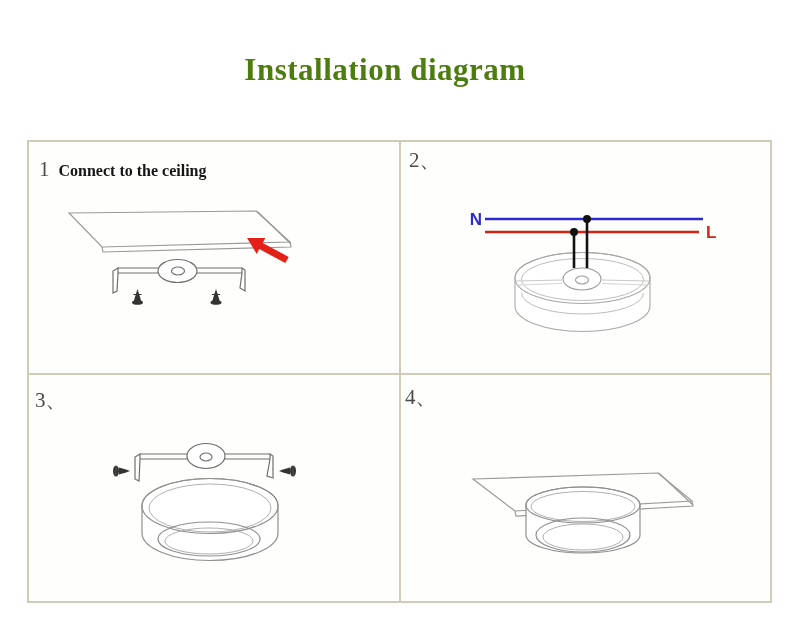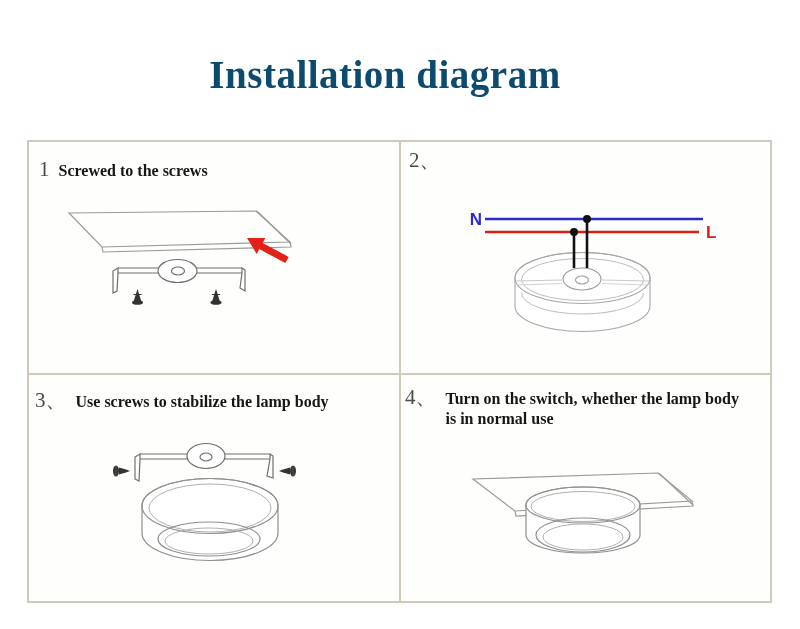--- a/index.html
+++ b/index.html
@@ -5,21 +5,21 @@
   html,body{margin:0;padding:0;}
   body{
     width:800px;height:629px;background:#ffffff;position:relative;
     font-family:"Liberation Serif","DejaVu Serif",serif;
     overflow:hidden;
   }
   .title-wrap{
     position:absolute;left:0;top:52px;width:770px;text-align:center;
   }
   .title{
-    font-size:39px;font-weight:700;color:#0c4a6e;letter-spacing:0.5px;
+    font-size:31px;font-weight:700;color:#4d7c0f;letter-spacing:0.5px;
   }
   .grid{
     position:absolute;left:27px;top:140px;width:745px;height:463px;
     border:2px solid #cfcbb8;box-sizing:border-box;
     display:grid;grid-template-columns:372px 1fr;grid-template-rows:233px 1fr;
     background:#fefefd;
   }
   .cell{position:relative;box-sizing:border-box;overflow:hidden;}
   .cell.c1{border-right:2px solid #cfcbb8;border-bottom:2px solid #cfcbb8;}
   .cell.c2{border-bottom:2px solid #cfcbb8;}
@@ -46,21 +46,21 @@
 
 <div class="title-wrap">
   <span class="title">Installation diagram</span>
 </div>
 
 <div class="grid">
 
   <div class="cell c1">
     <div class="step-header">
       <span class="step-num">1</span>
-      <span class="step-label">Screwed to the screws</span>
+      <span class="step-label">Connect to the ceiling</span>
     </div>
     <svg class="diagram" width="370" height="229" viewBox="0 0 370 229">
 
       <g stroke="#9a9a9a" stroke-width="1.2" fill="none">
         <polygon points="40,71 227,69 261,100 73,105"></polygon>
         <path d="M73,105 L74,110 L262,105 L261,100"></path>
         <path d="M227,69 L230,71 L262,102"></path>
       </g>
 
       <path d="M218,96 L236.3,96.1 L233.7,100.9 L259.7,114.9 L256.3,121.1 L230.3,107.1 L227.7,111.9 Z" fill="#e32119"></path>
@@ -115,21 +115,20 @@
         <circle cx="186" cy="77" r="4" fill="#111111"></circle>
       </g>
       <text x="81" y="83" text-anchor="end" font-family="Liberation Sans, sans-serif" font-size="17" font-weight="bold" fill="#2b2bd0">N</text>
       <text x="305" y="96" text-anchor="start" font-family="Liberation Sans, sans-serif" font-size="17" font-weight="bold" fill="#d42015">L</text>
     </svg>
   </div>
 
   <div class="cell c3">
     <div class="step-header">
       <span class="step-num">3、</span>
-      <span class="step-label">Use screws to stabilize the lamp body</span>
     </div>
     <svg class="diagram" width="370" height="226" viewBox="0 0 370 226">
 
       <g stroke="#6f6f6f" stroke-width="1.2" fill="none">
         <line x1="111" y1="79" x2="241" y2="79"></line>
         <line x1="111" y1="84" x2="241" y2="84"></line>
         <polygon points="111,79 106,82 106,104 110,106 111,84"></polygon>
         <polygon points="241,79 244,81 244,103 238,101 241,84"></polygon>
         <ellipse cx="177" cy="81" rx="19" ry="12.5" fill="#ffffff"></ellipse>
         <ellipse cx="177" cy="82" rx="6" ry="4"></ellipse>
@@ -152,21 +151,20 @@
         <ellipse cx="181" cy="133" rx="61" ry="24" fill="none" stroke="#b0b0b0" stroke-width="1"></ellipse>
         <ellipse cx="180" cy="164" rx="51" ry="17" fill="none" stroke="#8f8f8f" stroke-width="1.2"></ellipse>
         <ellipse cx="180" cy="166" rx="44" ry="13" fill="none" stroke="#b0b0b0" stroke-width="1"></ellipse>
       </g>
     </svg>
   </div>
 
   <div class="cell c4">
     <div class="step-header">
       <span class="step-num">4、</span>
-      <span class="step-label">Turn on the switch, whether the lamp body is in normal use</span>
     </div>
     <svg class="diagram" width="371" height="226" viewBox="0 0 371 226">
 
       <g stroke="#9a9a9a" stroke-width="1.2" fill="none">
         <polygon points="72,104 257,98 291,126 114,136"></polygon>
         <path d="M114,136 L115,141 L292,131 L291,126"></path>
         <path d="M257,98 L260,100 L292,130"></path>
       </g>
 
       <g>

